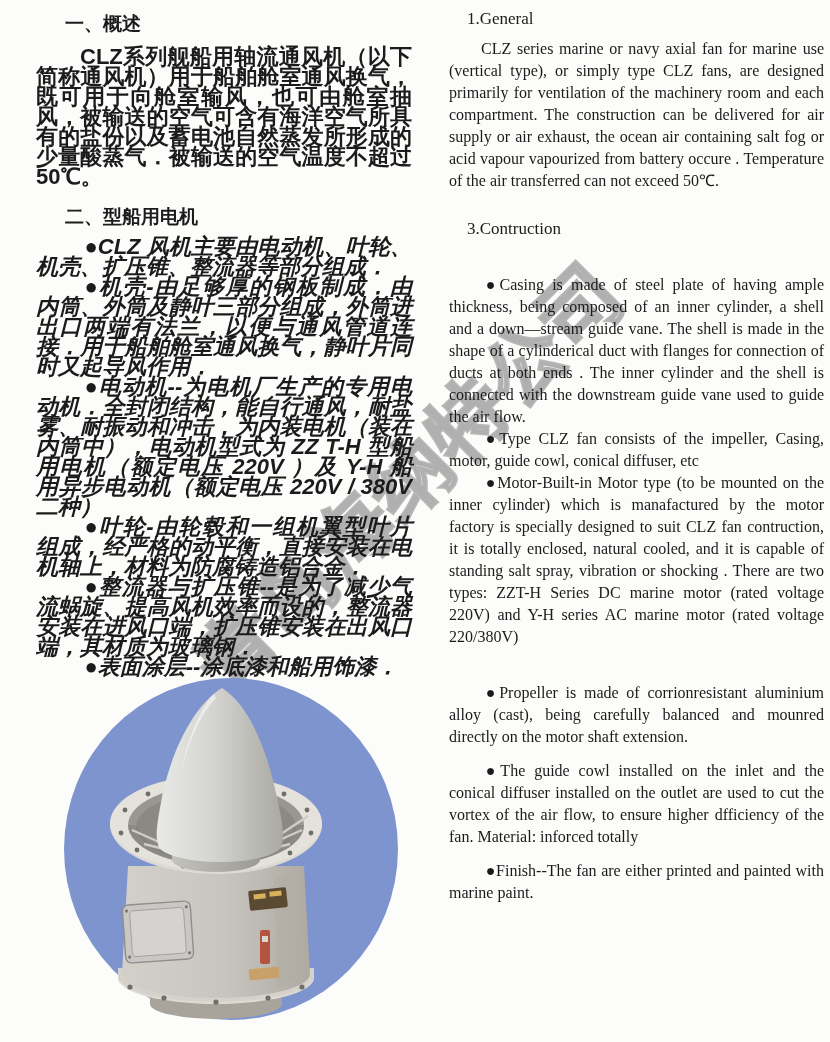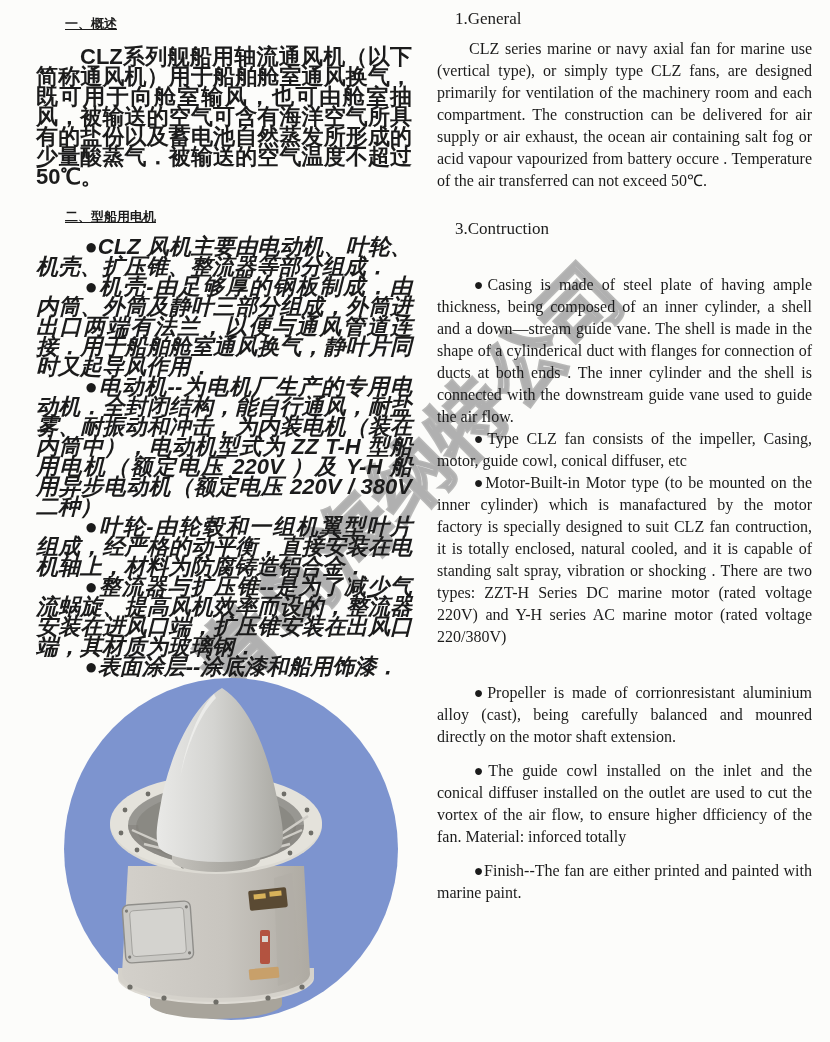--- a/index.html
+++ b/index.html
@@ -23,28 +23,27 @@
     -webkit-text-stroke:3px rgba(148,148,148,0.65);
     transform:rotate(-45deg);
     transform-origin:center;
     z-index:1;
     font-family:"DejaVu Sans", sans-serif;
     pointer-events:none;
   }
   
   .col{position:absolute;z-index:2;}
   .col-left{left:36px;top:10px;width:376px;}
-  .col-right{left:437px;top:8px;width:375px;}
+  .col-right{left:449px;top:8px;width:375px;}
 
   .zh-h{
     margin:0 0 10px 29px;
-    font-size:13px;
+    font-size:19px;
     font-weight:bold;
     line-height:27px;
-    text-decoration:underline;
   }
   .zh-h.h2b{margin:16px 0 7px 29px;}
   .zh-p{
     margin:0;
     font-size:22px;
     font-weight:bold;
     line-height:20px;
     text-align:justify;
     text-justify:inter-character;
   }

